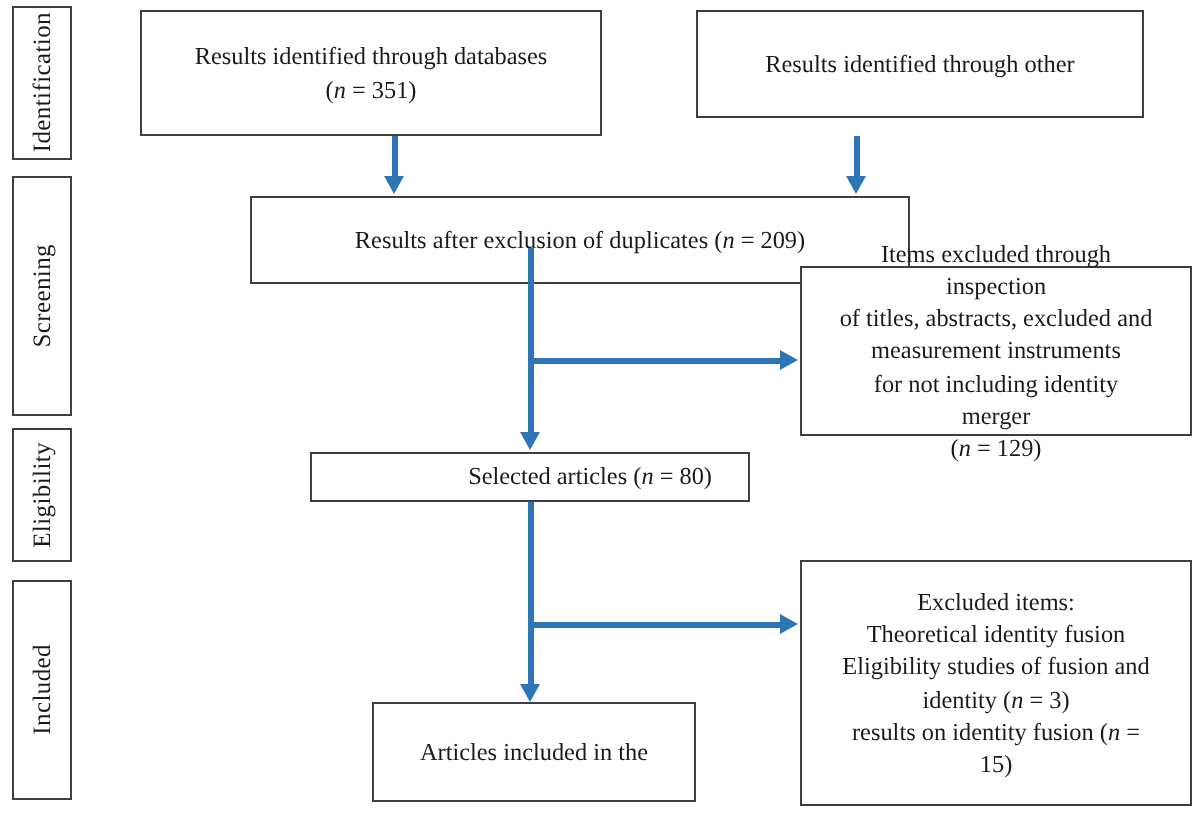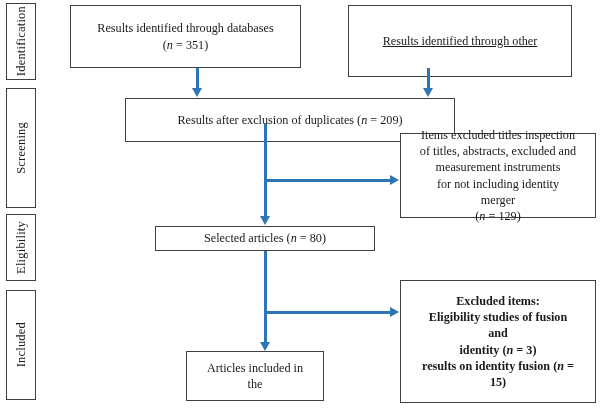--- a/index.html
+++ b/index.html
@@ -97,54 +97,55 @@
     <span class="stage-label">Included</span>
   </div>
 
   <div class="node" style="left:70px; top:5px; width:231px; height:63px;">
     <div class="txt">
       <div>Results identified through databases</div>
       <div>(<i>n</i> = 351)</div>
     </div>
   </div>
 
-  <div class="node" style="left:348px; top:5px; width:224px; height:72px;text-decoration:underline;">
+  <div class="node" style="left:348px; top:5px; width:224px; height:54px;">
     <div class="txt">
       <div>Results identified through other</div>
     </div>
   </div>
 
   <div class="node" style="left:125px; top:98px; width:330px; height:44px;">
     <div class="txt">Results after exclusion of duplicates (<i>n</i> = 209)</div>
   </div>
 
   <div class="node" style="left:400px; top:133px; width:196px; height:85px;">
     <div class="txt">
-      <div>Items excluded titles inspection</div>
+      <div>Items excluded through inspection</div>
       <div>of titles, abstracts, excluded and</div>
       <div>measurement instruments</div>
       <div>for not including identity merger</div>
       <div>(<i>n</i> = 129)</div>
     </div>
   </div>
 
-  <div class="node" style="left:155px; top:226px; width:220px; height:25px;">
+  <div class="node" style="left:155px; top:226px; width:220px; height:25px;text-align:right;">
     <div class="txt">Selected articles (<i>n</i> =  80)</div>
   </div>
 
-  <div class="node" style="left:400px; top:280px; width:196px; height:123px;font-weight:bold;">
+  <div class="node" style="left:400px; top:280px; width:196px; height:123px;">
     <div class="txt">
       <div>Excluded items:</div>
+      <div>Theoretical identity fusion</div>
       <div>Eligibility studies of fusion and</div>
       <div>identity (<i>n</i> = 3)</div>
       <div>results on identity fusion (<i>n</i> = 15)</div>
     </div>
   </div>
 
-  <div class="node" style="left:186px; top:351px; width:138px; height:50px;">
+  <div class="node" style="left:186px; top:351px; width:162px; height:50px;">
     <div class="txt">
       <div>Articles included in the</div>
     </div>
   </div>
 
   <div class="seg vline" style="left:196px; top:68px; height:22px;"></div>
   <div class="arrow-down" style="left:192px; top:88px;"></div>
 
   <div class="seg vline" style="left:427px; top:68px; height:22px;"></div>
   <div class="arrow-down" style="left:423px; top:88px;"></div>

